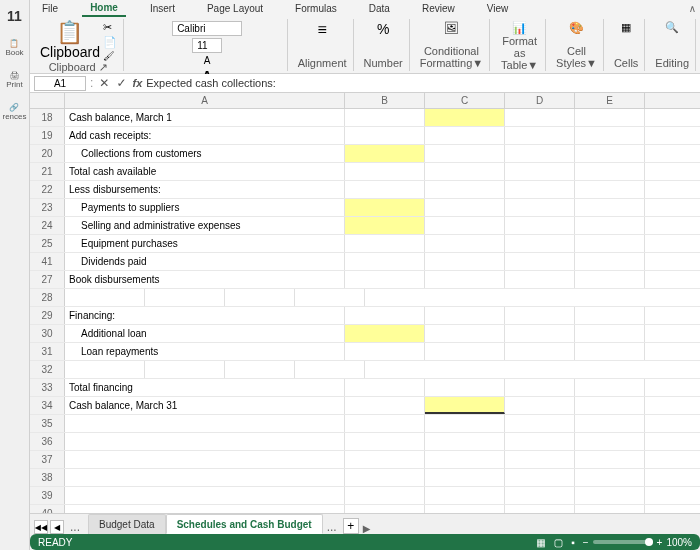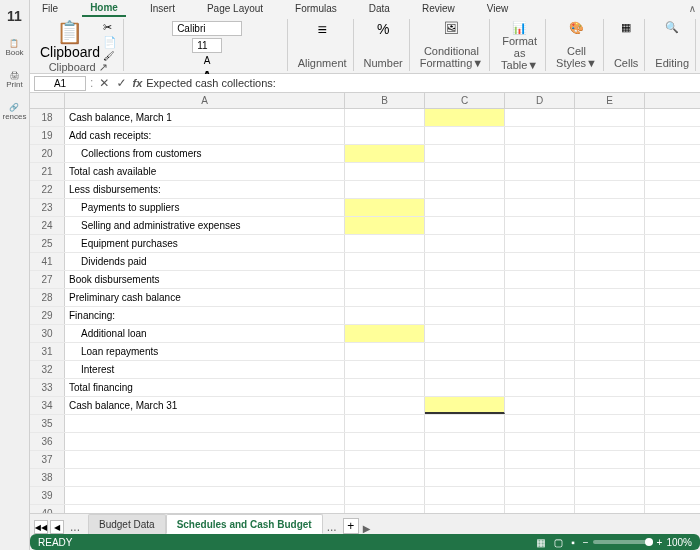--- a/index.html
+++ b/index.html
@@ -603,21 +603,20 @@
           <div class="row-num">27</div>
           <div class="cell cell-a">Book disbursements</div>
           <div class="cell cell-b cell-b-empty"></div>
           <div class="cell cell-c cell-b-empty"></div>
           <div class="cell cell-d"></div>
           <div class="cell cell-e"></div>
         </div>
 
         <div class="row">
           <div class="row-num">28</div>
-          <div class="cell cell-a">Preliminary cash balance</div>
           <div class="cell cell-b cell-b-empty"></div>
           <div class="cell cell-c cell-b-empty"></div>
           <div class="cell cell-d"></div>
           <div class="cell cell-e"></div>
         </div>
 
         <div class="row">
           <div class="row-num">29</div>
           <div class="cell cell-a">Financing:</div>
           <div class="cell cell-b cell-b-empty"></div>
@@ -639,21 +638,20 @@
           <div class="row-num">31</div>
           <div class="cell cell-a cell-indent-1">Loan repayments</div>
           <div class="cell cell-b cell-b-empty"></div>
           <div class="cell cell-c cell-b-empty"></div>
           <div class="cell cell-d"></div>
           <div class="cell cell-e"></div>
         </div>
 
         <div class="row">
           <div class="row-num">32</div>
-          <div class="cell cell-a cell-indent-1">Interest</div>
           <div class="cell cell-b cell-b-empty"></div>
           <div class="cell cell-c cell-b-empty"></div>
           <div class="cell cell-d"></div>
           <div class="cell cell-e"></div>
         </div>
 
         <div class="row">
           <div class="row-num">33</div>
           <div class="cell cell-a">Total financing</div>
           <div class="cell cell-b cell-b-empty"></div>

